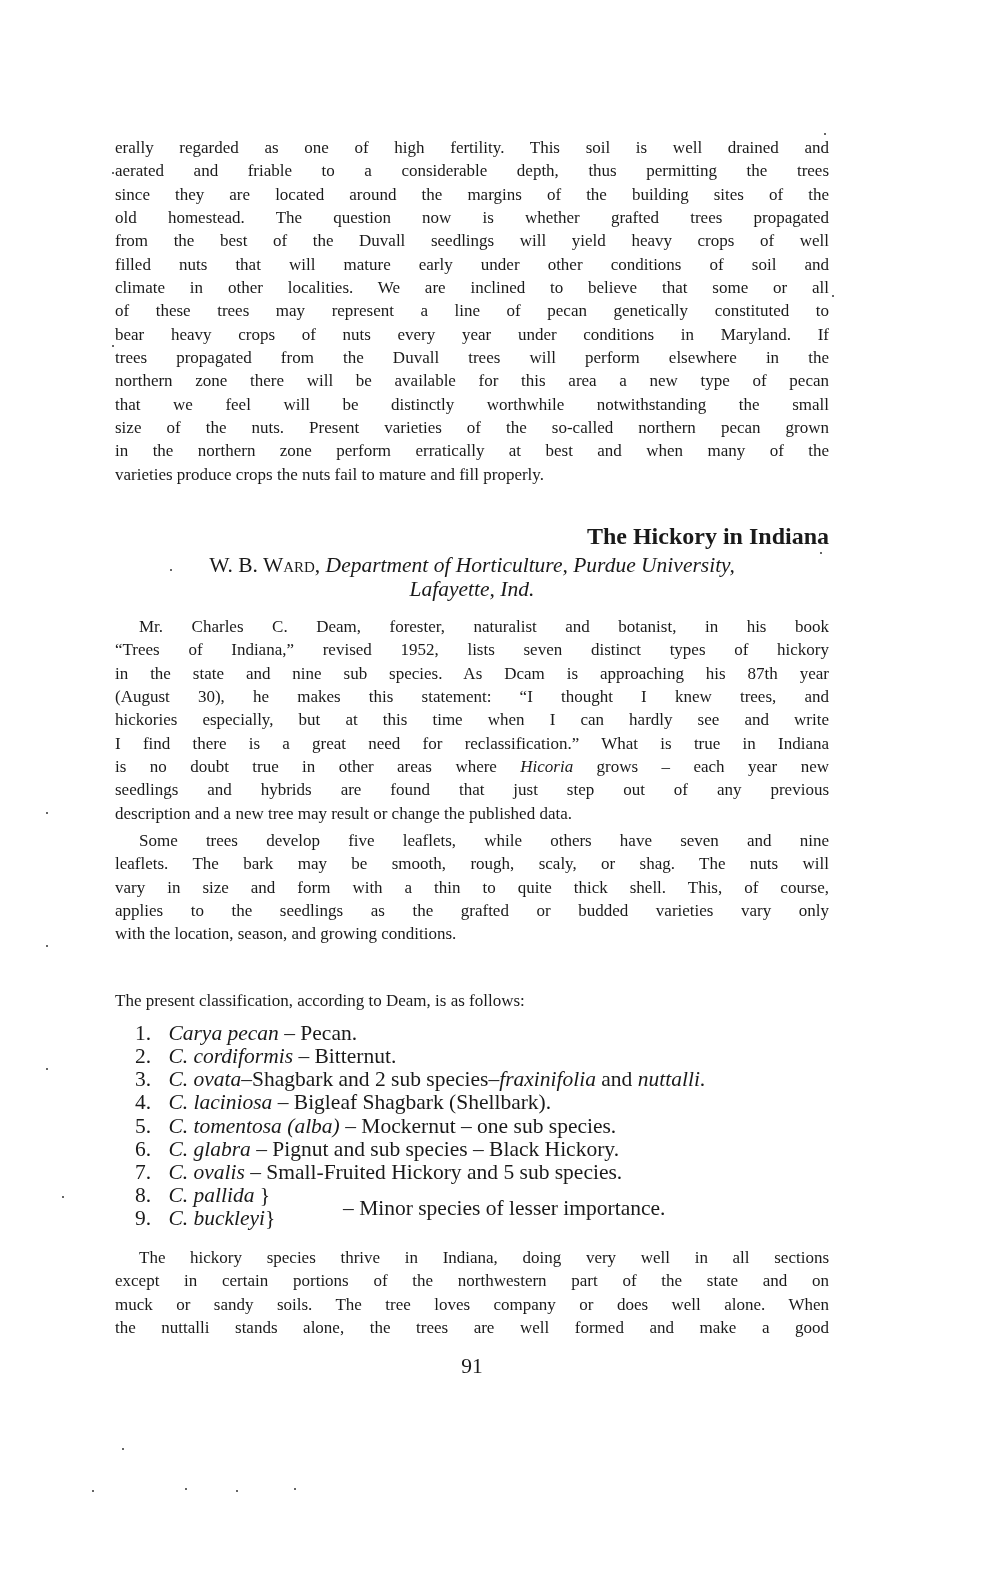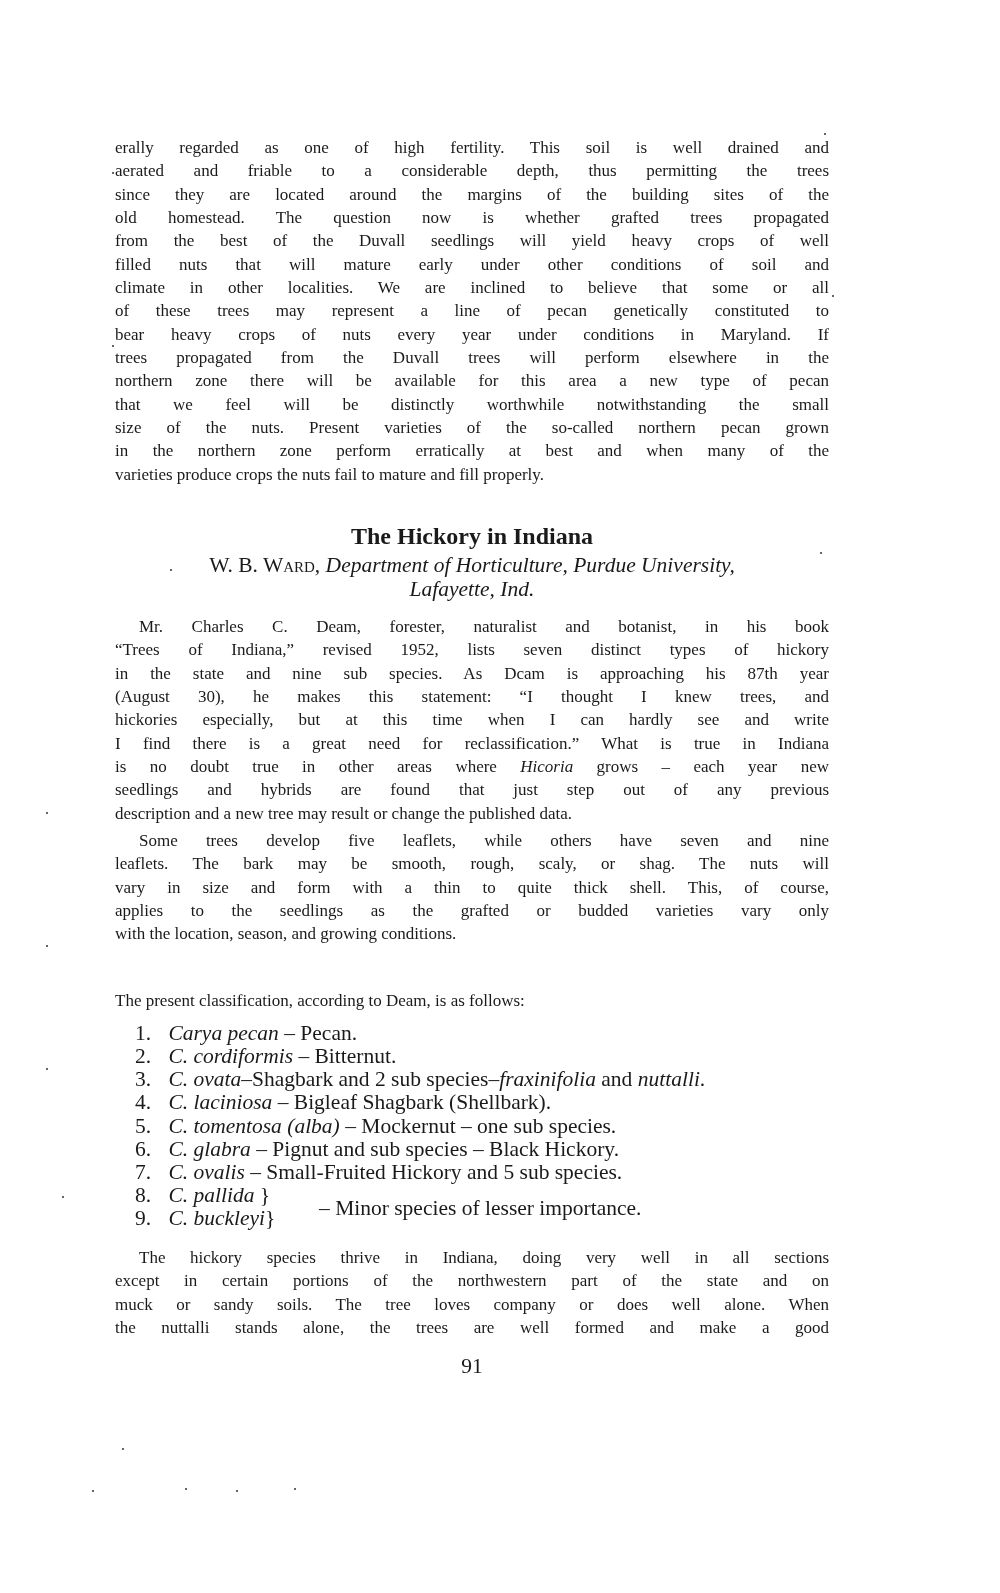--- a/index.html
+++ b/index.html
@@ -2,31 +2,31 @@
 <html><head>
 <meta charset="utf-8">
 <style>
   html, body { margin: 0; padding: 0; background: #ffffff; }
   body { width: 1000px; height: 1593px; position: relative; overflow: hidden;
          font-family: "Liberation Serif", "DejaVu Serif", serif; color: #1a1a1a; }
   .page { position: absolute; left: 115px; top: 136px; width: 714px; }
   .line { display: block; font-size: 17px; line-height: 23.35px; white-space: nowrap;
           text-align: justify; text-align-last: justify; }
   .line.last { text-align-last: left; }
-  .title { text-align: center; font-weight: bold; font-size: 24px; margin-top: 36px; line-height: 28px; }
+  .title { text-align: right; font-weight: bold; font-size: 24px; margin-top: 36px; line-height: 28px; }
   .byline { text-align: center; font-size: 21.5px; line-height: 23.4px; margin-top: 4px; font-family: Liberation Serif, serif; }
   .sc { font-variant: small-caps; }
   i { font-style: italic; }
   .para { margin-top: 14px; }
   .para.tight { margin-top: 4px; }
   .list { margin-top: 10px; padding-left: 0; }
   .li { font-size: 21.5px; line-height: 23.1px; white-space: nowrap; }
   .li .num { display: inline-block; width: 28px; padding-left: 20px; }
   .brace-group { position: relative; }
-  .minor { position: absolute; left: 204px; top: 12px; font-size: 21.5px; }
+  .minor { position: absolute; left: 228px; top: 12px; font-size: 21.5px; }
   .folio { position: absolute; left: 0; width: 714px; text-align: center; top: 1354px; font-size: 21.5px; }
   .speck { position: absolute; width: 2px; height: 2px; background: #333; border-radius: 1px; }
 </style>
 </head>
 <body>
 
 <div class="page">
 
   <div id="top-para">
       <span class="line">erally regarded as one of high fertility. This soil is well drained and</span>

